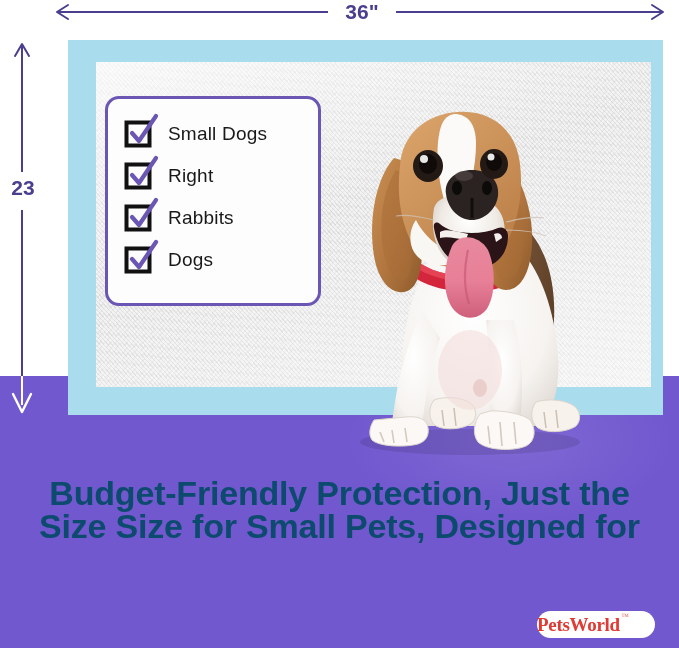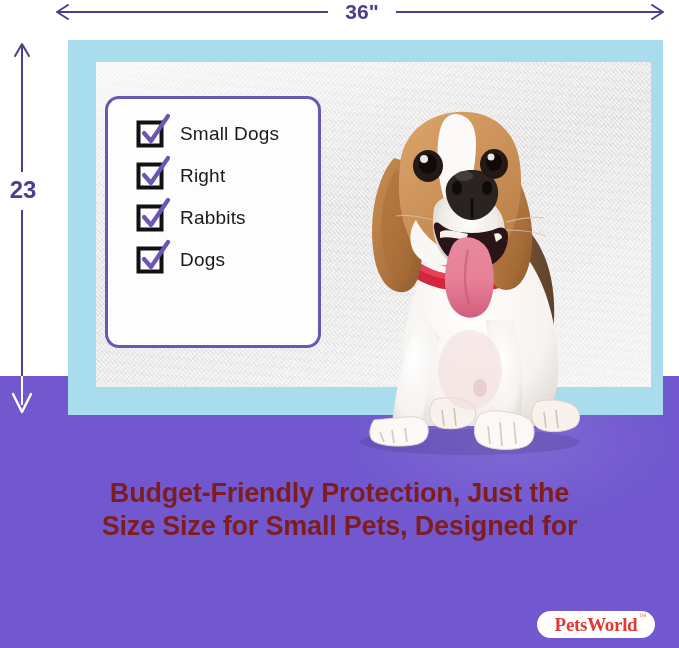--- a/index.html
+++ b/index.html
@@ -71,26 +71,26 @@
     left: 0; top: 0; right: 0; bottom: 0;
     background: linear-gradient(160deg, rgba(255,255,255,0.75), rgba(255,255,255,0.1) 45%, rgba(255,255,255,0.6));
   }
 
   
   .checklist-card {
     position: absolute;
     left: 105px;
     top: 96px;
     width: 216px;
-    height: 252px;
+    height: 210px;
     background: #fdfdfd;
     border: 3px solid #6b56b4;
     border-radius: 14px;
     box-sizing: border-box;
-    padding: 14px 0 0 30px;
+    padding: 14px 0 0 18px;
   }
   .check-row {
     display: flex;
     align-items: center;
     height: 42px;
   }
   .check-box {
     position: relative;
     width: 26px;
     height: 26px;
@@ -115,21 +115,21 @@
     font-size: 21px;
     font-weight: bold;
     color: #4a3f8f;
   }
   .dim-v-label {
     position: absolute;
     left: 2px;
     top: 176px;
     width: 42px;
     text-align: center;
-    font-size: 24px;
+    font-size: 21px;
     font-weight: bold;
     color: #4a3f8f;
   }
   .guide-svg {
     position: absolute;
     left: 0; top: 0;
     width: 679px;
     height: 648px;
     pointer-events: none;
   }
@@ -143,39 +143,38 @@
     height: 390px;
   }
 
   
   .headline {
     position: absolute;
     left: 36px;
     top: 477px;
     width: 607px;
     text-align: center;
-    color: #7f1d1d;
-    font-size: 27px;
+    color: #0c4a6e;
+    font-size: 34px;
     font-weight: bold;
     line-height: 33px;
     letter-spacing: -0.2px;
   }
 
   
   .logo {
     position: absolute;
     left: 537px;
     top: 611px;
     width: 118px;
     height: 27px;
     background: #ffffff;
     border-radius: 14px;
     display: flex;
     align-items: center;
-    justify-content: center;
   }
   .logo-text {
     font-family: "Liberation Serif", serif;
     font-weight: bold;
     font-size: 19px;
     color: #e03a35;
     letter-spacing: -0.3px;
     position: relative;
   }
   .logo-tm {

